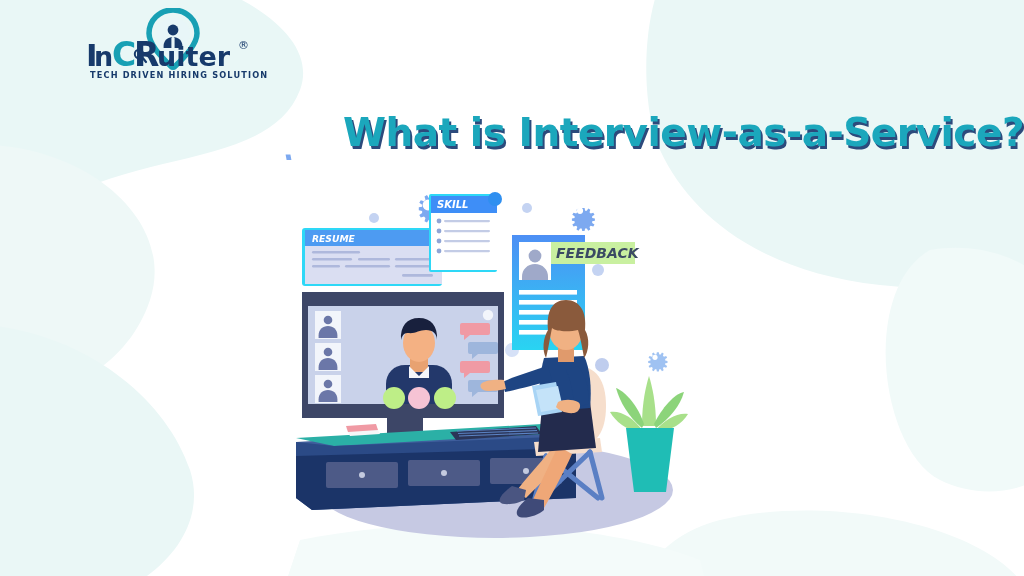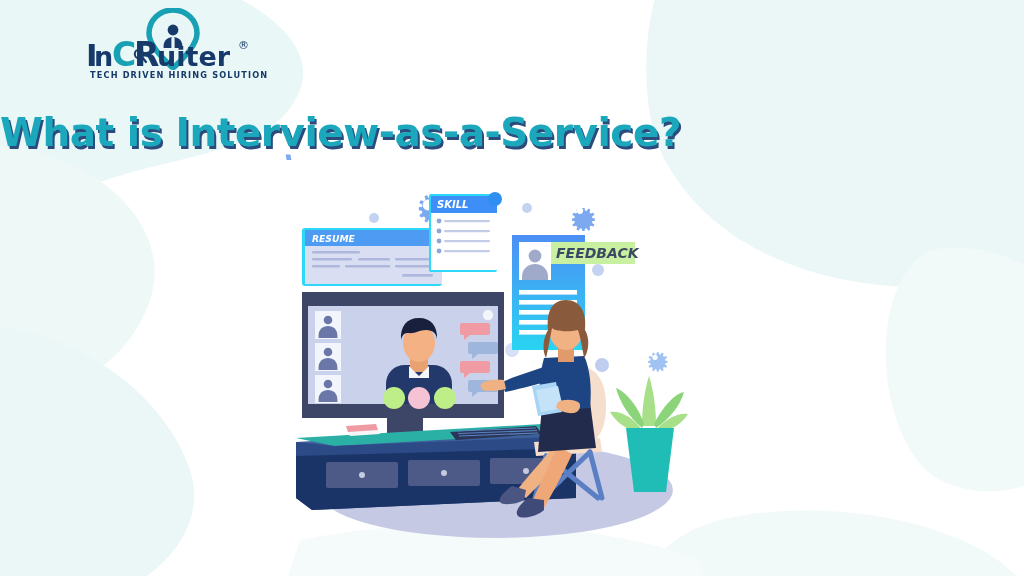--- a/index.html
+++ b/index.html
@@ -16,21 +16,21 @@
 
   
   .logo-wrap {
     position:absolute; left:78px; top:8px; width:190px; height:72px;
   }
   .logo-svg { display:block; width:100%; height:100%; }
 
   
   .headline {
     position:absolute; left:0; right:0; top:110px;
-    text-align:left;
+    text-align:right;
     font-size:39px;
     font-weight:bold;
     letter-spacing:-0.5px;
     color:#1BA7BC;
     font-family:"DejaVu Sans", sans-serif;
     text-shadow: 2px 3px 0 #2C4A7C;
     white-space:nowrap;
   }
 
   

